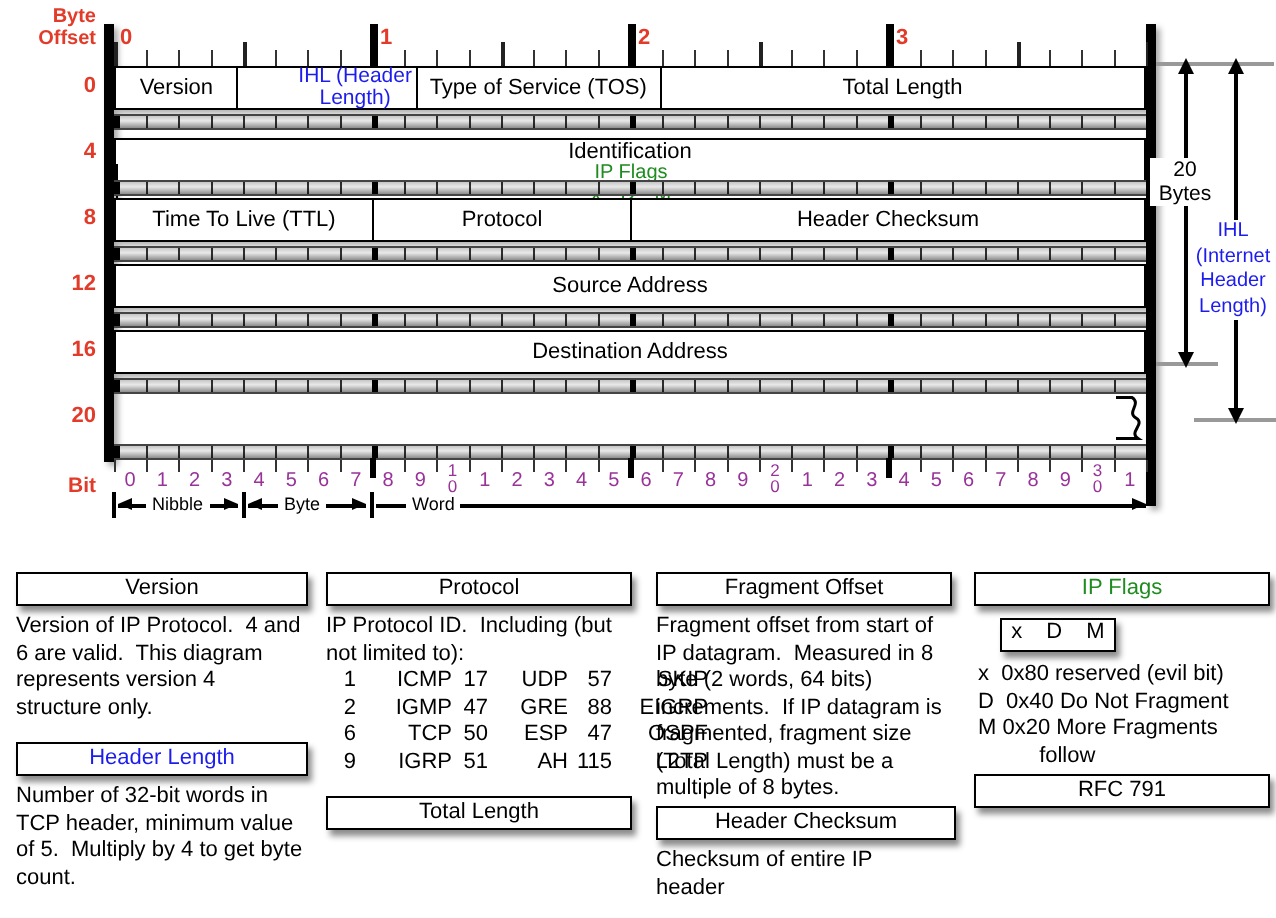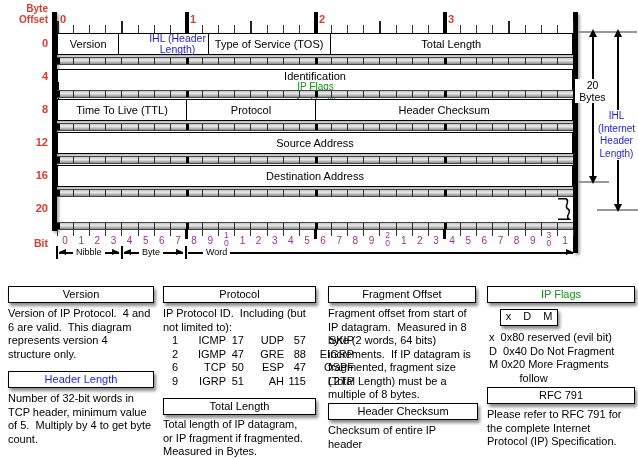--- a/index.html
+++ b/index.html
@@ -261,23 +261,20 @@
       <span class="pname">OSPF</span>
       <span class="pnum">9</span>
       <span class="pname">IGRP</span>
       <span class="pnum">51</span>
       <span class="pname">AH</span>
       <span class="pnum">115</span>
       <span class="pname">L2TP</span>
     </div>
 
   <div class="note-title" style="left:163px;top:398px;width:153px;">Total Length</div>
-  <div class="note-body" style="left:163px;top:418px;width:160px;">Total length of IP datagram,
-or IP fragment if fragmented.
-Measured in Bytes.</div>
 
   <div class="note-title" style="left:328px;top:286px;width:148px;">Fragment Offset</div>
   <div class="note-body" style="left:328px;top:307px;width:156px;">Fragment offset from start of
 IP datagram.  Measured in 8
 byte (2 words, 64 bits)
 increments.  If IP datagram is
 fragmented, fragment size
 (Total Length) must be a
 multiple of 8 bytes.</div>
 
@@ -286,17 +283,14 @@
 header</div>
 
   <div class="note-title green-t" style="left:487px;top:286px;width:148px;">IP Flags</div>
   <div class="xdm-box">x D M</div>
   <div class="note-body" style="left:489px;top:331px;width:150px;">x  0x80 reserved (evil bit)
 D  0x40 Do Not Fragment
 M 0x20 More Fragments
           follow</div>
 
   <div class="note-title" style="left:487px;top:387px;width:148px;">RFC 791</div>
-  <div class="note-body" style="left:487px;top:408px;width:152px;">Please refer to RFC 791 for
-the complete Internet
-Protocol (IP) Specification.</div>
 
 </div>
 
 </body></html>

